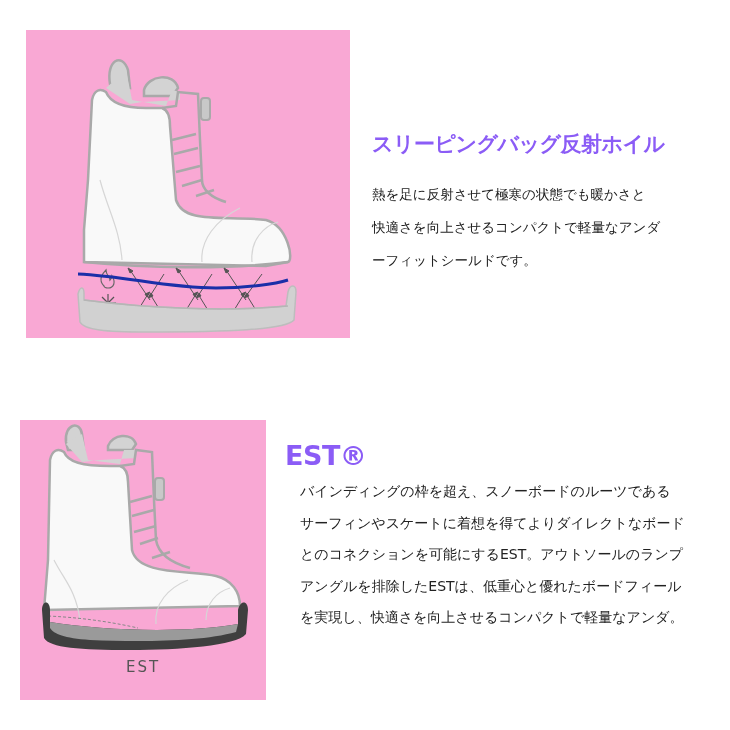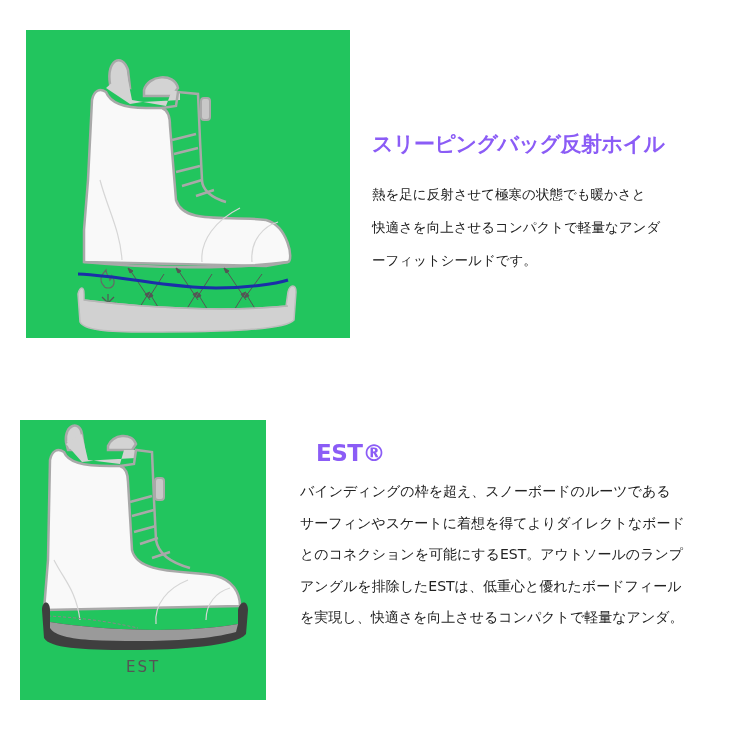--- a/index.html
+++ b/index.html
@@ -1,28 +1,28 @@
 <!DOCTYPE html>
 <html><head>
 <meta charset="utf-8">
 <style>
   html, body { margin: 0; padding: 0; background: #ffffff; }
   body { width: 730px; height: 730px; position: relative; overflow: hidden;
          font-family: "DejaVu Sans", "Liberation Sans", sans-serif; color: #1a1a1a; }
-  .panel { position: absolute; background: #22c55e; }
+  .panel { position: absolute; background: #f9a8d4; }
   #panel-1 { left: 26px; top: 30px; width: 324px; height: 308px; }
   #panel-2 { left: 20px; top: 420px; width: 246px; height: 280px; }
   svg { position: absolute; left: 0; top: 0; }
   .title { position: absolute; font-weight: bold; color: #8b5cf6; white-space: nowrap; letter-spacing: -0.5px; }
   .para { position: absolute; font-size: 14px; color: #222; white-space: nowrap; }
   .para .line { display: block; height: 34px; line-height: 34px; }
   #s1-title { left: 372px; top: 130px; font-size: 21px; }
   #s1-body { left: 372px; top: 178px; }
   #s1-body .line { height: 33px; line-height: 33px; font-size: 13.5px; }
-  #s2-title { left: 316px; top: 440px; font-size: 23px; }
+  #s2-title { left: 285px; top: 440px; font-size: 27px; }
   #s2-body { left: 300px; top: 476px; }
   #s2-body .line { height: 31.5px; line-height: 31.5px; font-size: 14px; }
   .caption { position: absolute; width: 246px; text-align: center; color: #555; left: 0; }
   #est-caption { top: 238px; font-size: 15px; letter-spacing: 2px; }
   #est-sub { top: 260px; font-size: 8px; letter-spacing: 1.5px; }
 </style>
 </head>
 <body>
 
 <div class="panel" id="panel-1">

